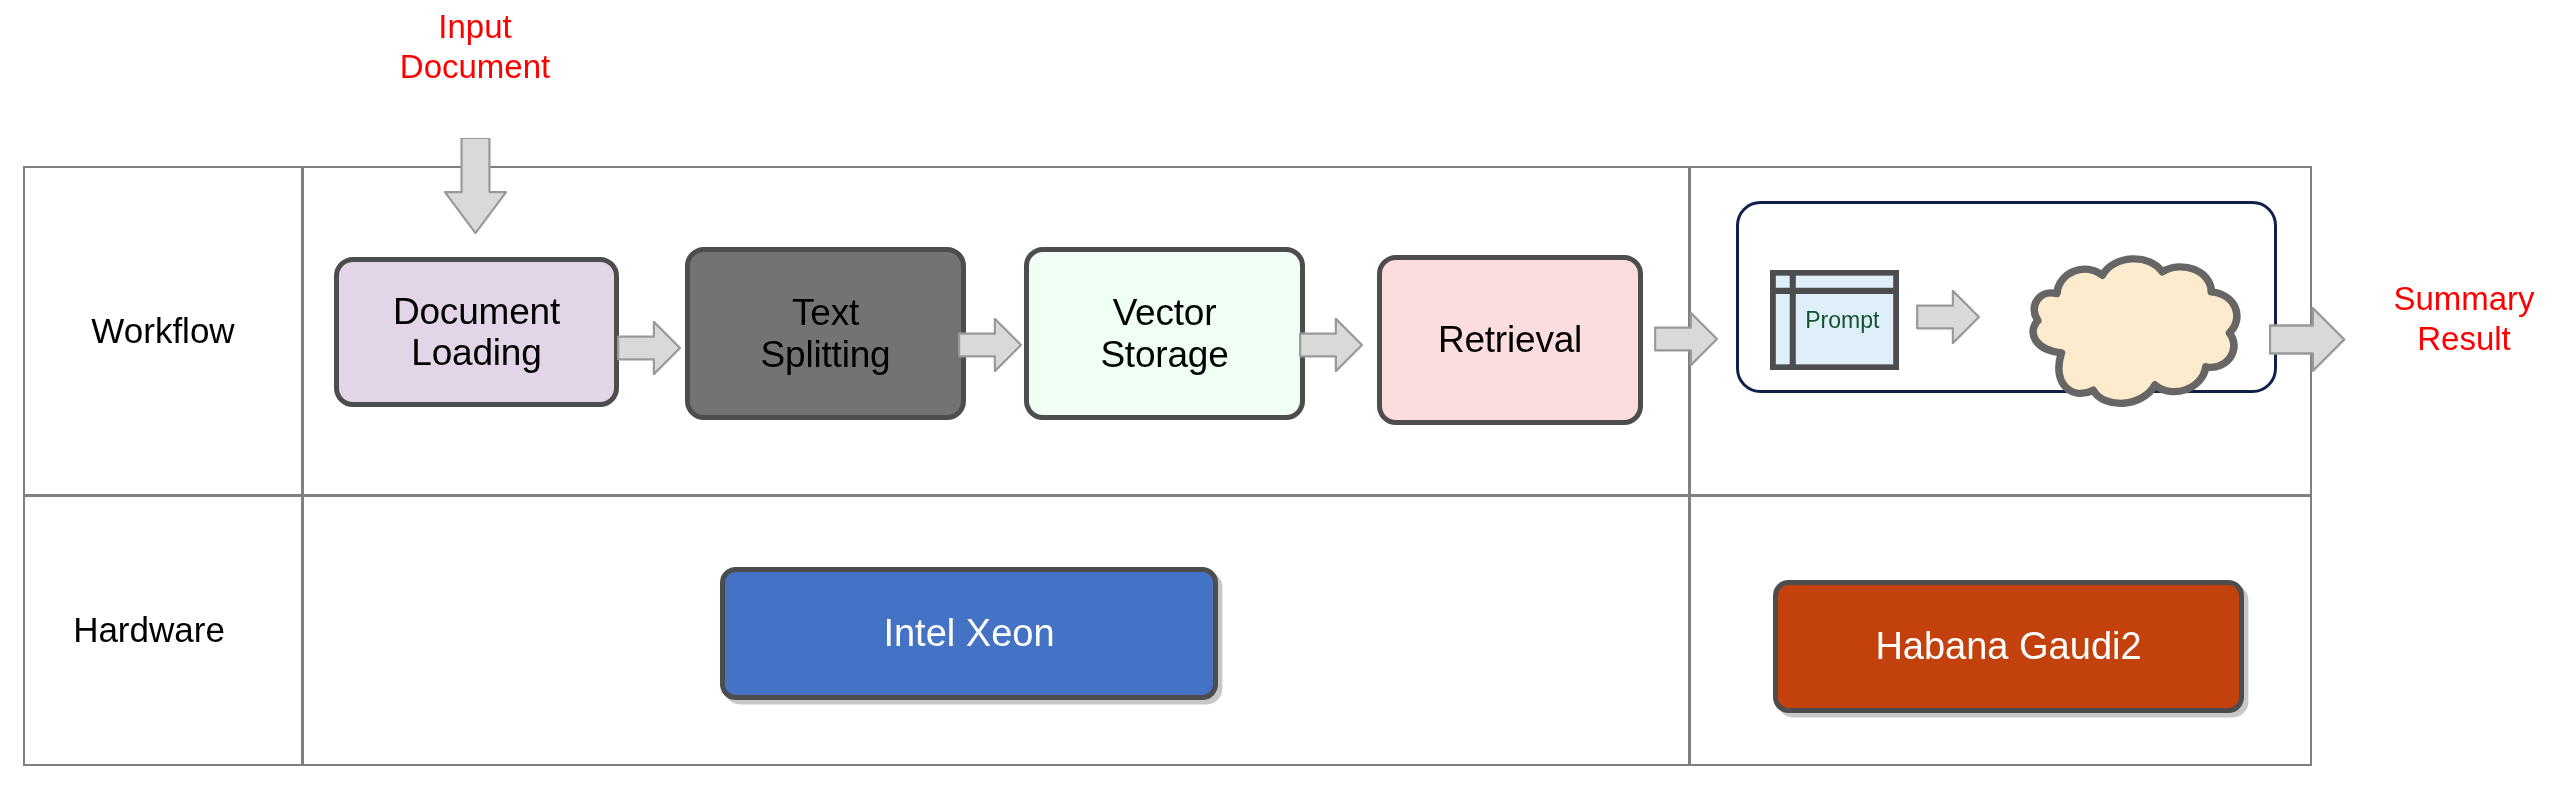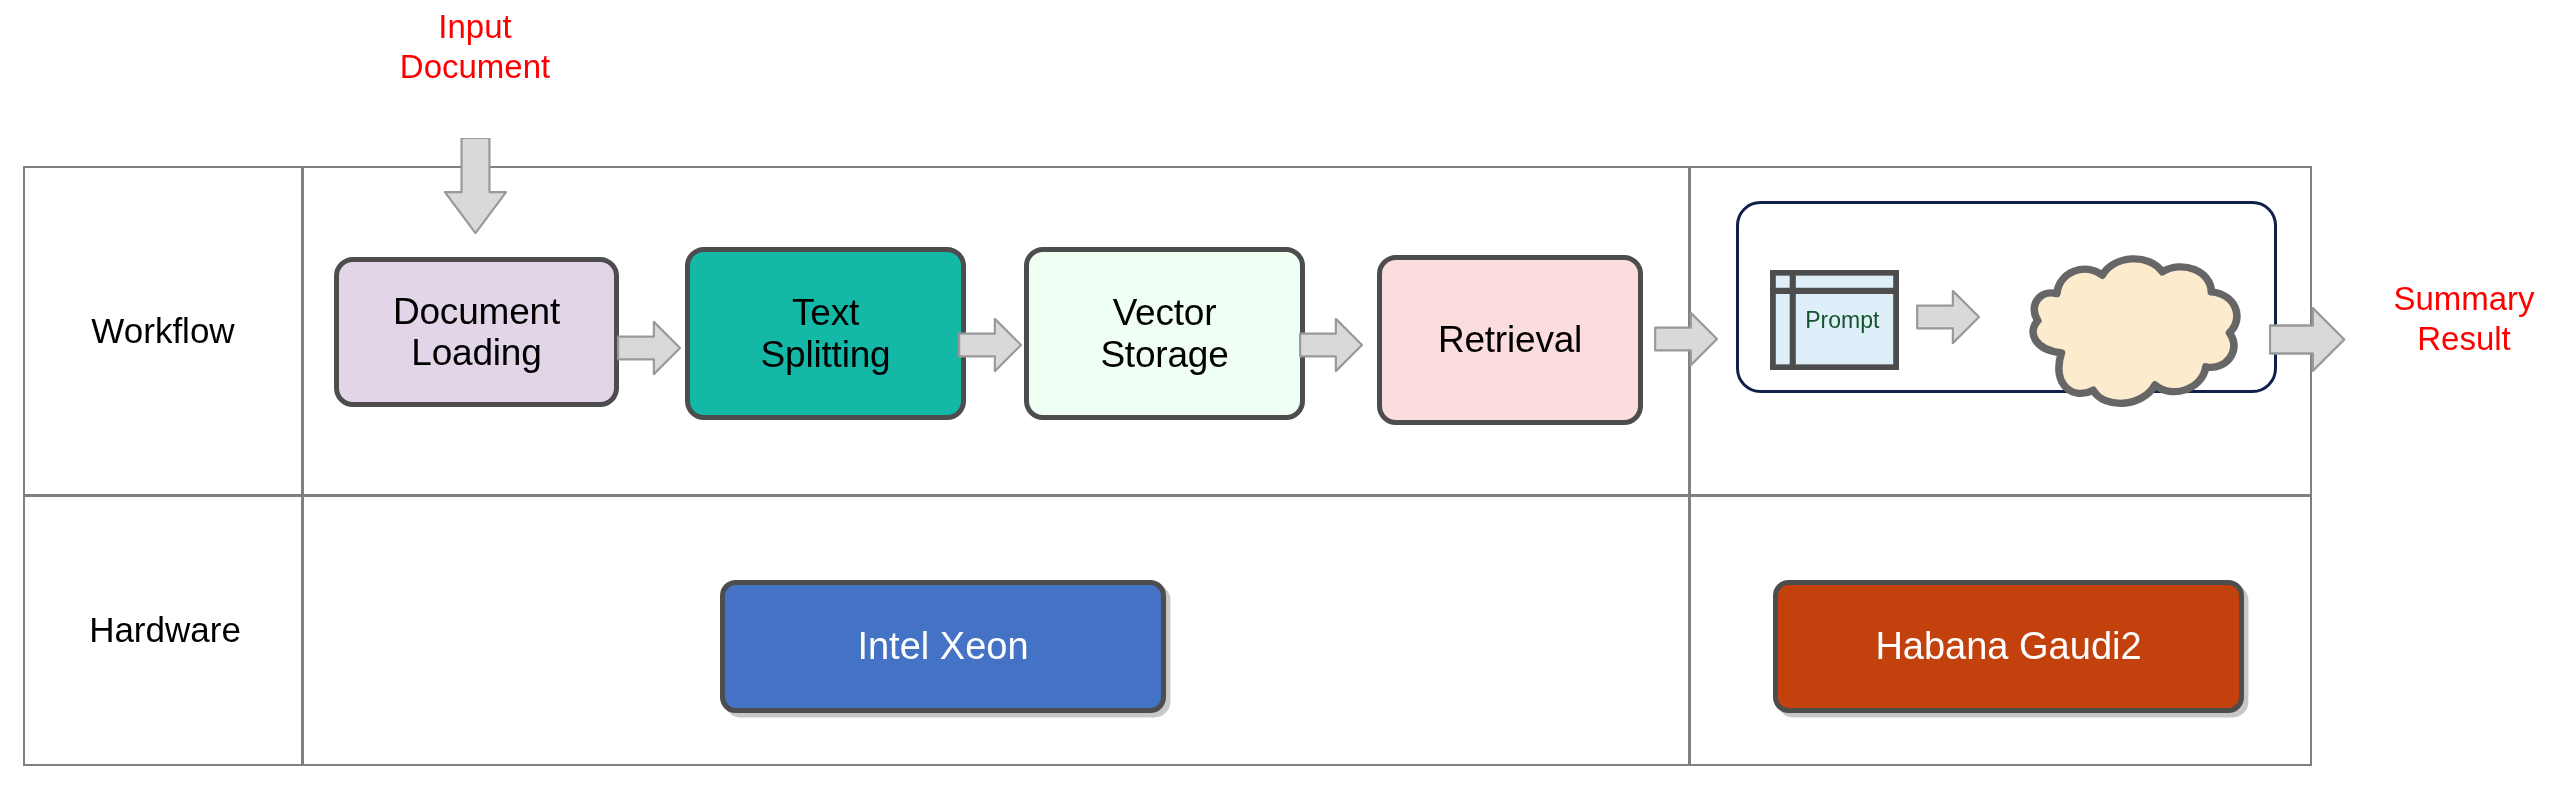--- a/index.html
+++ b/index.html
@@ -49,21 +49,21 @@
     display: flex;
     align-items: center;
     justify-content: center;
     font-size: 35px;
     color: #000000;
     font-family: "Liberation Sans", sans-serif;
     white-space: nowrap;
     border-radius: 28px;
   }
   #row-label-workflow { left: 25px; top: 168px; width: 276px; height: 325px; }
-  #row-label-hardware { left: 25px; top: 496px; width: 248px; height: 267px; margin-left: 16px; }
+  #row-label-hardware { left: 25px; top: 496px; width: 248px; height: 267px; }
 
   
   .step-box {
     position: absolute;
     border: 5.2px solid #4D4D4D;
     border-radius: 19px;
     box-sizing: border-box;
     display: flex;
     align-items: center;
     justify-content: center;
@@ -168,21 +168,21 @@
     border-radius: 15.7px;
     box-sizing: border-box;
     display: flex;
     align-items: center;
     justify-content: center;
     color: #ffffff;
     font-family: "Liberation Sans", sans-serif;
     font-size: 38px;
     box-shadow: 4.4px 4.4px 0 rgba(80,80,80,0.32);
   }
-  #hw-intel-xeon { left: 720px; top: 580px; width: 446px; height: 133px; }
+  #hw-intel-xeon { left: 720px; top: 567px; width: 498px; height: 133px; }
   #hw-habana-gaudi2 { left: 1773px; top: 580px; width: 471px; height: 133px; }
 </style>
 </head>
 <body>
 
 <div id="canvas">
 
   <div class="table-frame"></div>
   <div class="v-divider" style="left:301px;"></div>
   <div class="v-divider" style="left:1688px;"></div>
@@ -204,21 +204,21 @@
     <span class="step-label">Document
 Loading</span>
   </div>
 
   <div class="arrow-right" style="left:617px; top:321px;">
     <svg width="65" height="54" viewBox="0 0 74 62">
       <path d="M1 18 H42 V1 L72 31 L42 61 V44 H1 Z" fill="#D9D9D9" stroke="#999999" stroke-width="2.5" stroke-linejoin="round"></path>
     </svg>
   </div>
 
-  <div class="step-box" id="step-text-splitting" style="left:685px; top:247px; width:281px; height:173px; background:#14b8a6;">
+  <div class="step-box" id="step-text-splitting" style="left:685px; top:247px; width:281px; height:173px; background:#737373;">
     <span class="step-label">Text
 Splitting</span>
   </div>
 
   <div class="arrow-right" style="left:958px; top:318px;">
     <svg width="65" height="54" viewBox="0 0 74 62">
       <path d="M1 18 H42 V1 L72 31 L42 61 V44 H1 Z" fill="#D9D9D9" stroke="#999999" stroke-width="2.5" stroke-linejoin="round"></path>
     </svg>
   </div>
 

